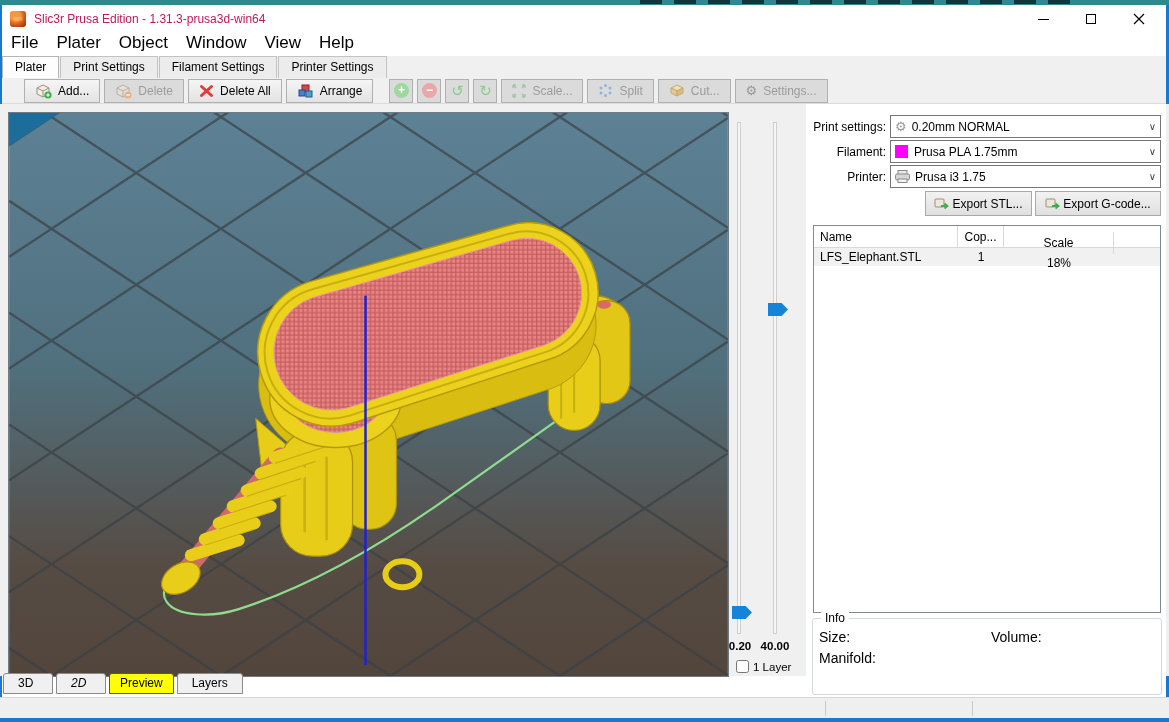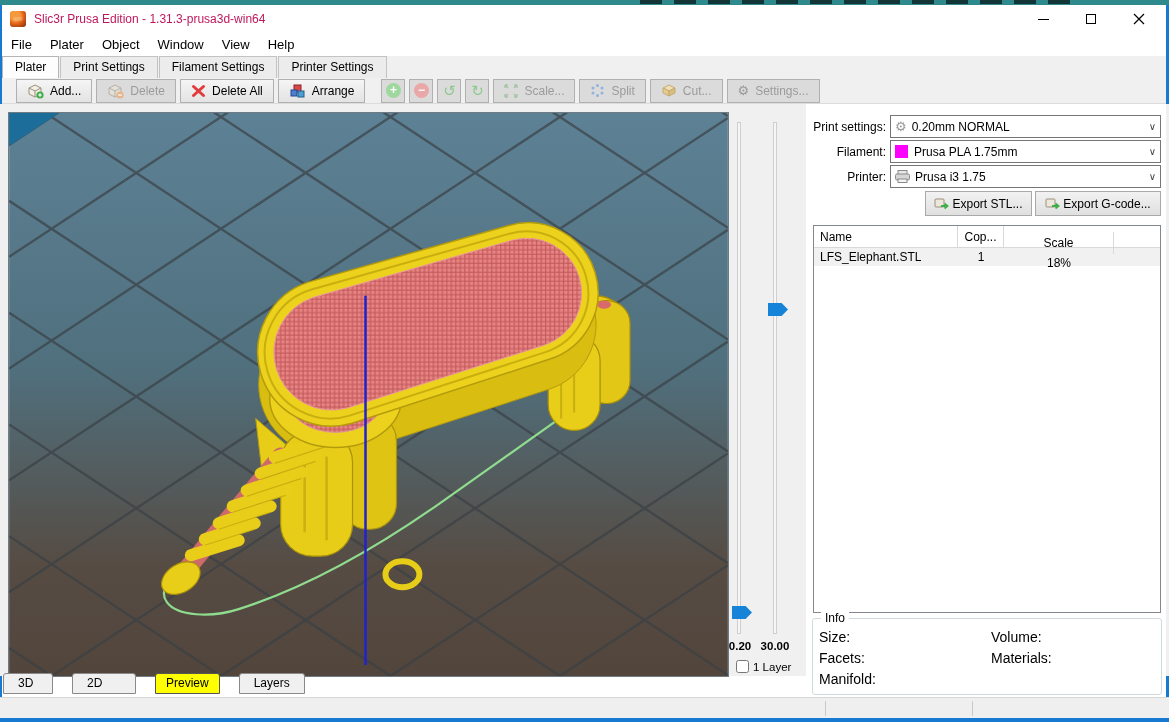--- a/index.html
+++ b/index.html
@@ -20,30 +20,30 @@
   .app-icon { width:16px; height:16px; margin-left:8px; border-radius:3px;
      background: radial-gradient(circle at 35% 30%, #f59a3c 0 30%, #e05f17 55%, #7a2c08 100%); position:relative; }
   .app-icon::after { content:""; position:absolute; left:3px; top:6px; width:10px; height:4px; border-radius:4px; background:#fff3; }
   .title-text { margin-left:8px; font-size:12px; color:#be185d; }
   .win-btn { width:34px; height:24px; display:flex; align-items:center; justify-content:center; }
   .win-controls { position:absolute; right:10px; top:2px; display:flex; gap:14px; }
   .glyph-min { width:11px; height:1px; background:#000; }
   .glyph-max { width:10px; height:10px; border:1px solid #000; }
 
   
-  .menubar { left:2px; top:33px; width:1164px; height:23px; background:#fff; display:flex; align-items:center; font-size:13px; }
+  .menubar { left:2px; top:33px; width:1164px; height:23px; background:#fff; display:flex; align-items:flex-end; font-size:17px; }
   .menu-item { padding:3px 9px; color:#000; }
 
   
   .tabbar { left:2px; top:56px; width:1164px; height:22px; background:#f0f0f0; display:flex; align-items:flex-end; }
   .ntab { font-size:12px; padding:3px 12px 4px 12px; border:1px solid #c3c3c3; border-bottom:none; background:#ececec; margin-right:1px; height:22px; }
   .ntab.active { background:#fdfdfd; font-weight:normal; position:relative; top:0; border-color:#b5b5b5; }
 
   
-  .toolbar { left:2px; top:78px; width:1164px; height:26px; background:#f0f0f0; border-bottom:1px solid #dcdcdc; display:flex; align-items:center; padding-left:14px; gap:4px; }
+  .toolbar { left:2px; top:78px; width:1164px; height:26px; background:#f0f0f0; border-bottom:1px solid #dcdcdc; display:flex; align-items:center; padding-left:22px; gap:4px; }
   .tbtn { height:24px; display:flex; align-items:center; justify-content:center; gap:6px; font-size:12px; color:#000;
           background:linear-gradient(#f5f5f5,#e3e3e3); border:1px solid #b0b0b0; padding:0 10px; }
   .tbtn.disabled { color:#9b9b9b; background:#dbdbdb; }
   .tbtn.round { width:24px; padding:0; }
   .sep8 { width:8px; }
   .circle-btn { width:15px; height:15px; border-radius:50%; color:#fff; font-size:12px; line-height:14px; text-align:center; font-weight:bold; }
   .rot { font-size:15px; color:#8fc98f; line-height:15px; }
 
   
   .workspace { left:0; top:104px; width:1169px; height:572px; background:#f0f0f0; }
@@ -75,21 +75,21 @@
   .col-cop { width:46px; text-align:center; justify-content:center; }
   .col-scale { width:110px; text-align:center; justify-content:center;margin-top:12px; }
 
   .info-box { position:absolute; left:6px; top:514px; width:350px; height:77px; border:1px solid #d0d9de; border-radius:3px;padding-left:40px; }
   .info-legend { position:absolute; left:8px; top:-8px; background:#fff; padding:0 4px; font-size:12px; }
   .info-grid { position:absolute; left:6px; top:10px; width:336px; font-size:14px; }
   .info-grid .row { display:flex; height:21px; }
   .info-grid .c1 { width:172px; }
 
   
-  .view-tabs { left:3px; top:673px; height:23px; display:flex; align-items:flex-start; gap:19px; }
+  .view-tabs { left:3px; top:673px; height:23px; display:flex; align-items:flex-start; gap:3px; }
   .vtab { font-size:12px; border:1px solid #8a8a8a; border-top-left-radius:3px; border-top-right-radius:3px; background:#f0f0f0; padding:2px 14px 3px 14px; height:21px; }
   .vtab.active { background:#ffff00; border-color:#555; padding:2px 10px 3px 10px; }
 
   
   .statusbar { left:0; top:697px; width:1169px; height:21px; background:#efefef; border-top:1px solid #d7d7d7; }
   .statusbar .div { position:absolute; top:3px; width:1px; height:15px; background:#c9c9c9; }
 </style>
 </head>
 <body>
 
@@ -311,21 +311,21 @@
 
     <path d="M357 183 L357 553" stroke="#2222cc" stroke-width="2.5"></path>
   </svg>
 
   <div class="abs slider-panel">
     <div class="slider-track" style="left:8px;"></div>
     <div class="slider-track" style="left:44px;"></div>
     <div class="slider-thumb" style="left:3px; top:494px;"></div>
     <div class="slider-thumb" style="left:39px; top:191px;"></div>
     <div class="slider-label" style="left:-9px;">0.20</div>
-    <div class="slider-label" style="left:26px;">30.00</div>
+    <div class="slider-label" style="left:26px;">40.00</div>
     <div class="one-layer">
       <input type="checkbox" style="">
       <span>1 Layer</span>
     </div>
   </div>
 
   <div class="abs right-panel">
 
     <div class="combo-row" style="left:0; top:11px; width:356px;">
       <div class="combo-label">Print settings:</div>
@@ -387,33 +387,29 @@
     </div>
 
     <div class="info-box">
       <div class="info-legend">Info</div>
       <div class="info-grid">
         <div class="row">
           <div class="c1">Size:</div>
           <div>Volume:</div>
         </div>
         <div class="row">
-          <div class="c1">Facets:</div>
-          <div>Materials:</div>
-        </div>
-        <div class="row">
           <div class="c1">Manifold:</div>
         </div>
       </div>
     </div>
   </div>
 
   <div class="abs view-tabs">
     <div class="vtab" style="width:50px; text-align:left;">3D</div>
-    <div class="vtab" style="width:64px; text-align:left;">2D</div>
+    <div class="vtab" style="width:50px; text-align:left;font-style:italic;">2D</div>
     <div class="vtab active">Preview</div>
     <div class="vtab">Layers</div>
   </div>
 
   <div class="abs statusbar">
     <div class="div" style="left:825px;"></div>
     <div class="div" style="left:972px;"></div>
   </div>
   <div class="abs bottom-strip"></div>
 

